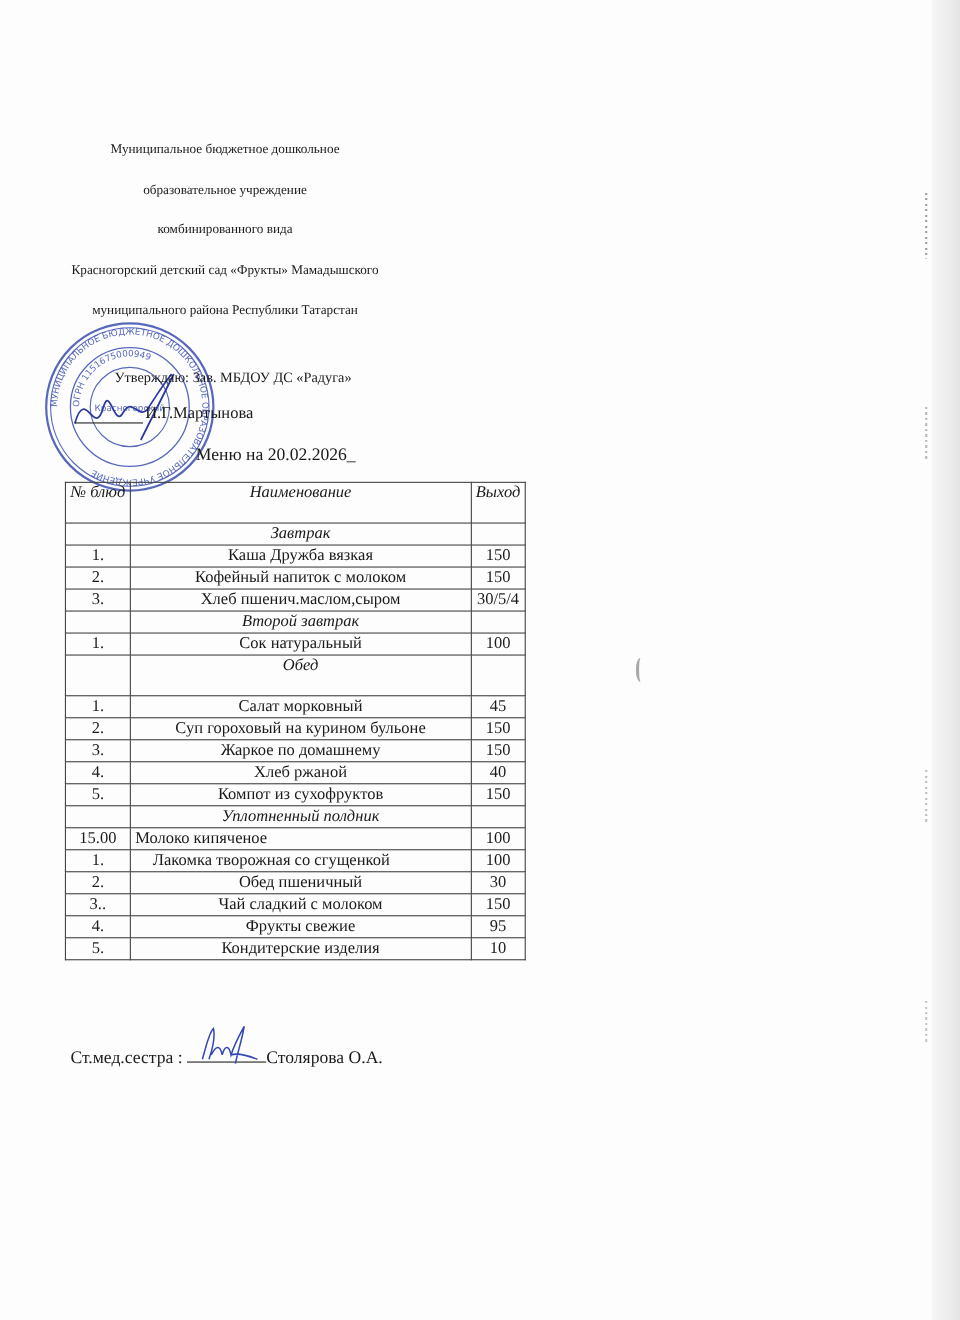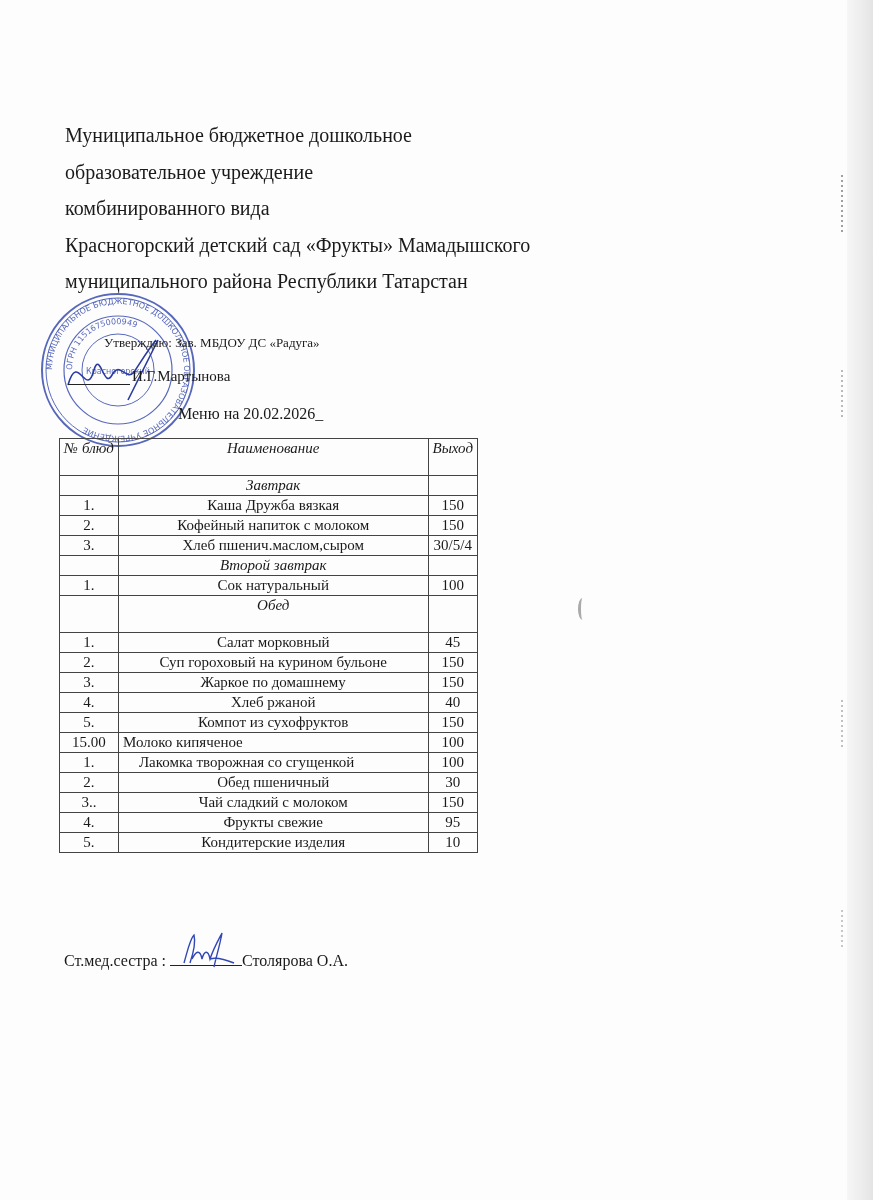--- a/index.html
+++ b/index.html
@@ -7,21 +7,21 @@
     width: 873px; height: 1200px; background: #fdfdfd; position: relative; overflow: hidden;
     font-family: "Liberation Serif", "DejaVu Serif", serif; color: #1a1a1a;
   }
   .edge { position: absolute; right: 0; top: 0; width: 26px; height: 1200px;
     background: linear-gradient(to right, #f6f6f6, #ececec 60%, #e4e4e4); }
   .edge-dots { position: absolute; right: 30px; top: 175px; width: 2px; height: 60px;
     background: repeating-linear-gradient(to bottom, #777 0 2px, transparent 2px 5px); opacity: .7; }
   .edge-dots.d2 { top: 370px; height: 50px; opacity: .5; }
   .edge-dots.d3 { top: 700px; height: 50px; opacity: .45; }
   .edge-dots.d4 { top: 910px; height: 40px; opacity: .4; }
-  .org { position: absolute; left: 65px; top: 117px; font-size: 20px; line-height: 36.5px; }
+  .org { position: absolute; left: 65px; top: 117px; font-size: 12px; line-height: 36.5px; text-align: center; }
   .org div { white-space: nowrap; }
   .approve { position: absolute; left: 104px; top: 335px; font-size: 13px; white-space: nowrap; }
   .approve-name { position: absolute; left: 68px; top: 368px; font-size: 15px; white-space: nowrap; }
   .approve-name .line { display: inline-block; width: 62px; border-bottom: 1px solid #222; vertical-align: bottom; margin-right: 2px; }
   .menu-title { position: absolute; left: 178px; top: 405px; font-size: 16px; white-space: nowrap; }
   .stamp { position: absolute; left: 38px; top: 290px; width: 160px; height: 160px; }
   table.menu { position: absolute; left: 59px; top: 438px; width: 419px; border-collapse: collapse; font-size: 15px; }
   table.menu td { border: 1px solid #444; padding: 0 4px; line-height: 19px; vertical-align: top; }
   td.num { width: 50px; text-align: center; }
   td.name { width: 245px; text-align: center; }
@@ -141,20 +141,25 @@
       <tr>
         <td class="num">4.</td>
         <td class="name">Хлеб ржаной</td>
         <td class="out">40</td>
       </tr>
       <tr>
         <td class="num">5.</td>
         <td class="name">Компот из сухофруктов</td>
         <td class="out">150</td>
       </tr>
+      <tr class="sect">
+        <td class="num"></td>
+        <td class="name">Уплотненный полдник</td>
+        <td class="out"></td>
+      </tr>
       <tr>
         <td class="num">15.00</td>
         <td class="name left">Молоко кипяченое</td>
         <td class="out">100</td>
       </tr>
       <tr>
         <td class="num">1.</td>
         <td class="name left" style="padding: 0px 20px; margin-left: 16px;">Лакомка творожная со сгущенкой</td>
         <td class="out">100</td>
       </tr>

